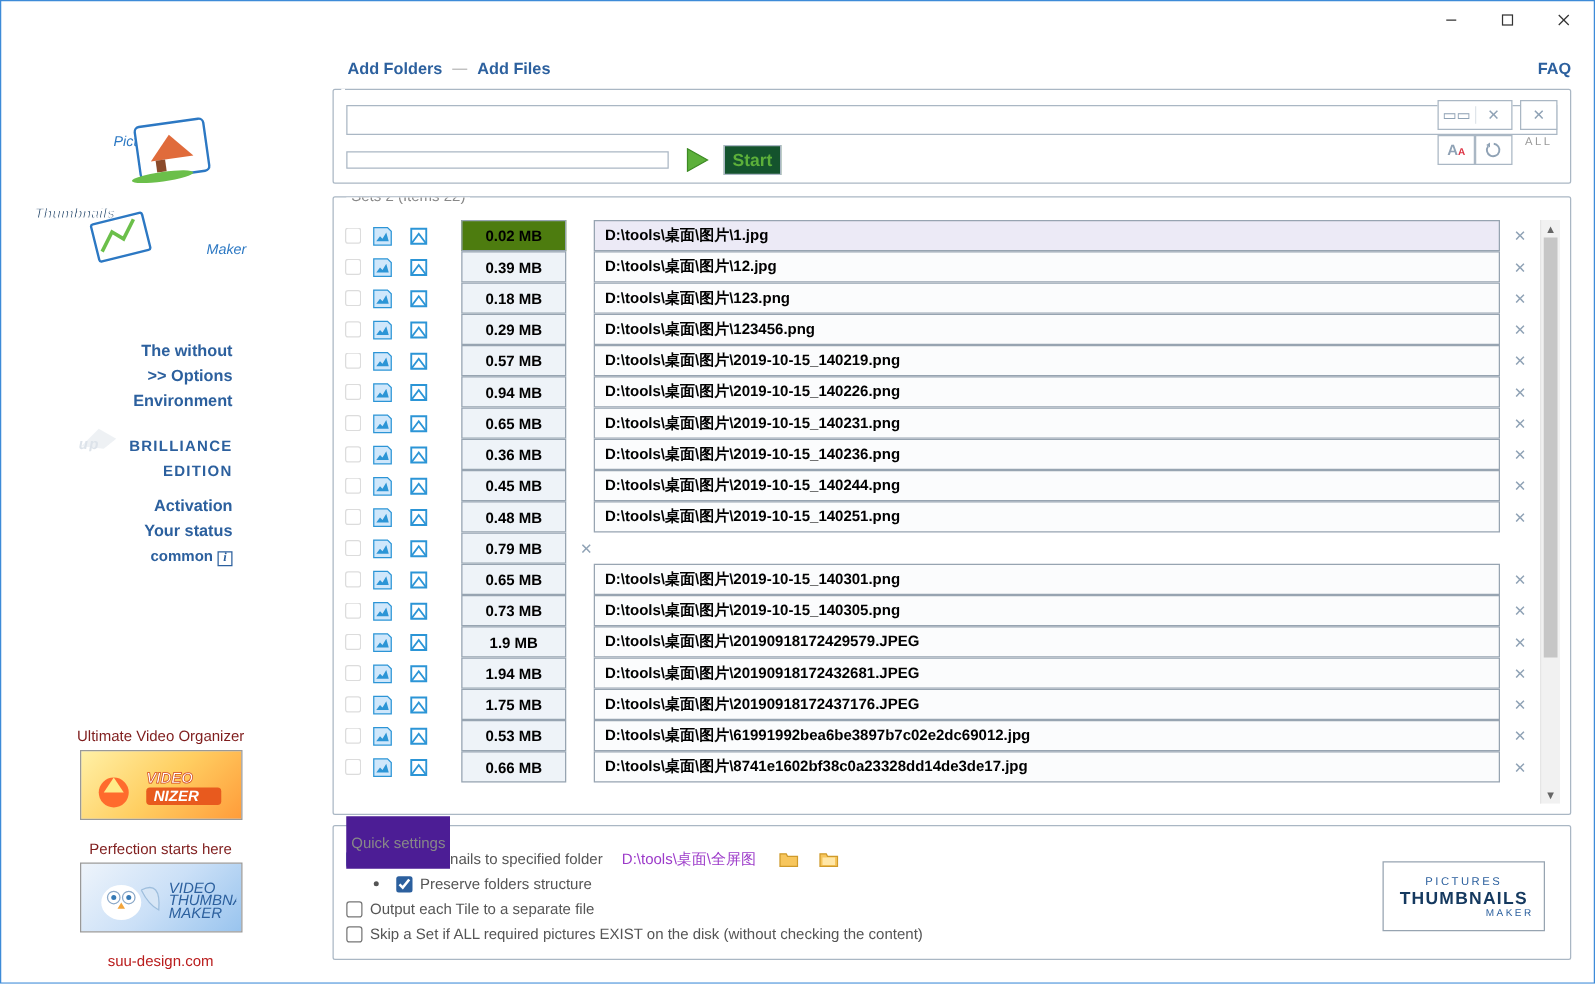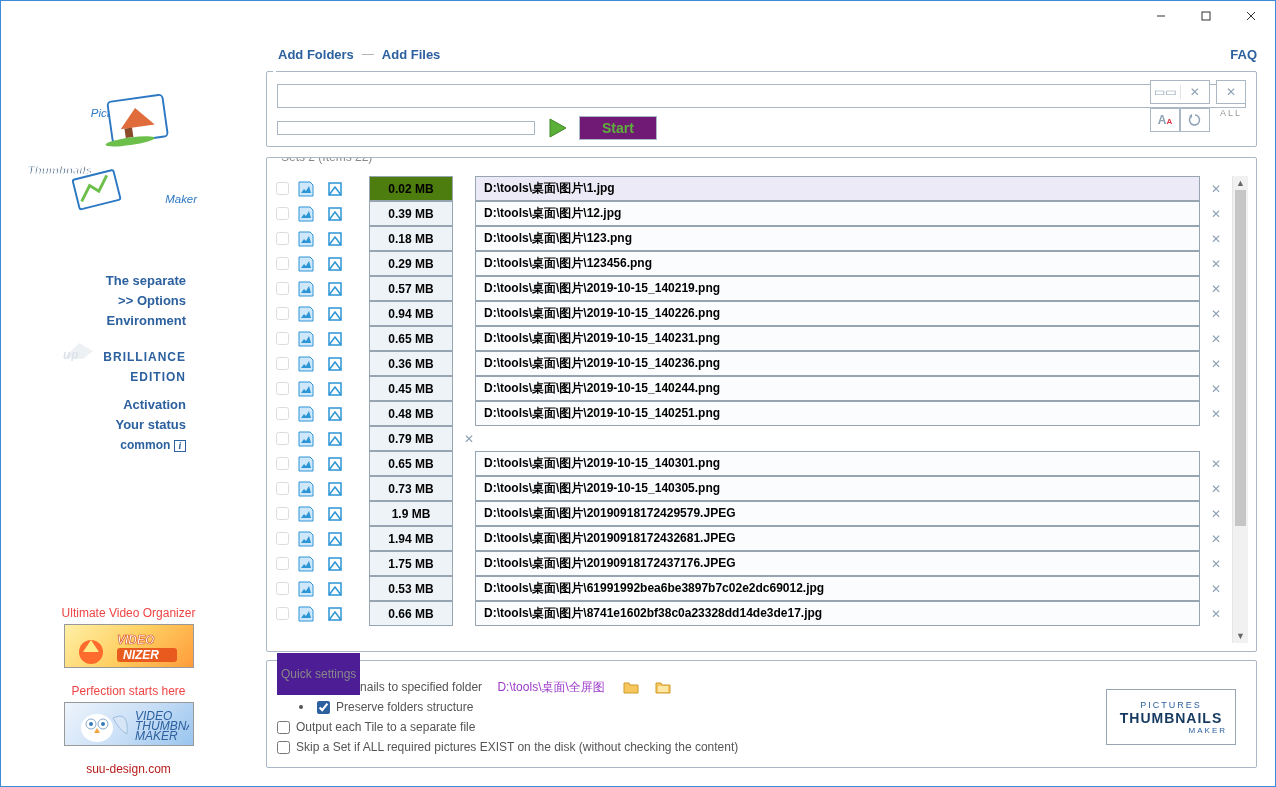--- a/index.html
+++ b/index.html
@@ -13,36 +13,36 @@
 .logo { width: 220px; height: 170px; margin-top: 20px; display: flex; align-items: center; justify-content: center; }
 .logo-svg { width: 210px; }
 .side-links { margin-top: 40px; text-align: right; width: 100%; padding-right: 60px; }
 .side-links a, .side-links div { color: #2c609e; font-weight: bold; font-size: 13px; line-height: 20px; display: block; text-decoration: none; cursor: pointer; }
 .brilliance { color: #c0c0c0; font-size: 11px; letter-spacing: 1px; margin: 8px 0; display: flex; align-items: center; gap: 6px; justify-content: flex-end; }
 .brilliance svg { width: 40px; height: 22px; opacity: .35; }
 .status1 { color: #9aa6b2; font-size: 12px; font-weight: normal; }
 .status2 { color: #2c609e; font-size: 12px; display: inline-flex; align-items: center; gap: 4px; justify-content: flex-end; }
 .status2 .info { border: 1px solid #2c609e; width: 12px; height: 12px; display: inline-flex; align-items: center; justify-content: center; font-family: serif; font-style: italic; font-size: 10px; }
 .sidebar-bottom { margin-top: auto; text-align: center; }
-.uvo-label, .perfection-label { color: #ef4444; font-size: 12px; margin-bottom: 4px; }
-.promo-box { width: 130px; height: 44px; border: 1px solid #999; margin: 0 auto 16px; background: linear-gradient(135deg, #fff0a6, #ffcf62, #ff9c3a); position: relative; overflow: hidden; display: flex; align-items: center; justify-content: center; }
+.uvo-label, .perfection-label { color: #7f1d1d; font-size: 12px; margin-bottom: 4px; }
+.promo-box { width: 130px; height: 56px; border: 1px solid #999; margin: 0 auto 16px; background: linear-gradient(135deg, #fff0a6, #ffcf62, #ff9c3a); position: relative; overflow: hidden; display: flex; align-items: center; justify-content: center; }
 .promo-box.owl { background: linear-gradient(135deg, #eef4fb, #cbe0f7, #99c4ee); }
 .siteurl { color: #b91c1c; font-size: 12px; }
 .main { flex: 1; padding: 10px 18px 18px 10px; display: flex; flex-direction: column; }
 .topbar { display: flex; align-items: center; height: 26px; position: relative; }
 .tablink { color: #2c609e; font-weight: bold; font-size: 13px; cursor: pointer; padding: 0 4px; }
 .tabdash { color: #aaa; margin: 0 4px; }
 .faq { margin-left: auto; color: #2c609e; font-weight: bold; font-size: 13px; cursor: pointer; }
 .path-group { border: 1px solid #aab7c4; border-radius: 2px; margin-top: 4px; padding: 12px 10px 6px; position: relative; }
 .path-group::before { content: ""; position: absolute; top: -1px; left: 6px; width: 3px; height: 2px; background: #fff; }
 .path-input { width: 100%; height: 24px; border: 1px solid #aab7c4; padding: 0 6px; }
 .path-bottom-row { display: flex; align-items: center; gap: 10px; margin-top: 8px; }
 .progress { width: 258px; height: 14px; border: 1px solid #aab7c4; background: #fff; }
 .play-btn { width: 24px; height: 24px; cursor: pointer; }
-.start-btn { border: 1px solid #aab7c4; padding: 3px 22px; color: #5cb03a; font-weight: bold; font-size: 14px; cursor: pointer; background: #701a75; }
+.start-btn { border: 1px solid #aab7c4; padding: 3px 6px; color: #5cb03a; font-weight: bold; font-size: 14px; cursor: pointer; background: #14532d; }
 .tools-right { position: absolute; right: 10px; top: 8px; display: flex; gap: 6px; }
 .tool-col { display: flex; flex-direction: column; gap: 4px; align-items: center; }
 .toolbtn { width: 30px; height: 24px; border: 1px solid #aab7c4; background: #fff; display: flex; align-items: center; justify-content: center; cursor: pointer; color: #8fa2b5; }
 .toolbtn.double { width: 60px; display: flex; }
 .toolbtn.double span { flex: 1; display: flex; align-items: center; justify-content: center; border-right: 1px solid #e0e5ea; }
 .toolbtn.double span:last-child { border-right: none; }
 .alllbl { font-size: 9px; color: #999; letter-spacing: 2px; }
 .sets-group { border: 1px solid #aab7c4; border-radius: 2px; margin-top: 10px; flex: 1; position: relative; padding: 18px 8px 8px; display: flex; flex-direction: column; overflow: hidden; }
 .sets-legend { position: absolute; top: -8px; left: 10px; background: #fff; color: #888; font-size: 12px; padding: 0 4px; }
 .filelist { flex: 1; overflow: hidden; position: relative; }
@@ -111,21 +111,21 @@
           <rect x="104" y="50" width="8" height="10" fill="#8b4a2a" transform="rotate(-8 119 42)"></rect>
           <ellipse cx="108" cy="64" rx="26" ry="4" fill="#6bbf4a" transform="rotate(-8 119 42)"></ellipse>
           <text x="4" y="100" font-family="cursive" font-size="42" fill="#14395f" font-weight="bold" stroke="#fff" stroke-width="1" font-style="italic">Thumbnails</text>
           <rect x="54" y="100" width="44" height="32" rx="2" fill="#fff" stroke="#2c78c3" stroke-width="2" transform="rotate(-14 76 116)"></rect>
           <polyline points="58,124 70,110 78,118 90,104" fill="none" stroke="#6bbf4a" stroke-width="3" transform="rotate(-14 76 116)"></polyline>
           <text x="148" y="130" font-family="cursive" font-size="26" fill="#2c78c3" font-style="italic">Maker</text>
         </svg>
       </div>
 
       <div class="side-links">
-        <a>The separate</a>
+        <a>The without</a>
         <a>&gt;&gt; Options</a>
         <a>Environment</a>
         <div class="brilliance">
           <svg viewBox="0 0 40 22">
               <polygon points="6,18 20,4 34,12 24,20" fill="#cfd8e2"></polygon>
               <text x="4" y="20" font-size="8" fill="#9fb1c4" font-style="italic">up</text>
             </svg>
           <span>BRILLIANCE EDITION</span>
         </div>
         <a>Activation</a>

